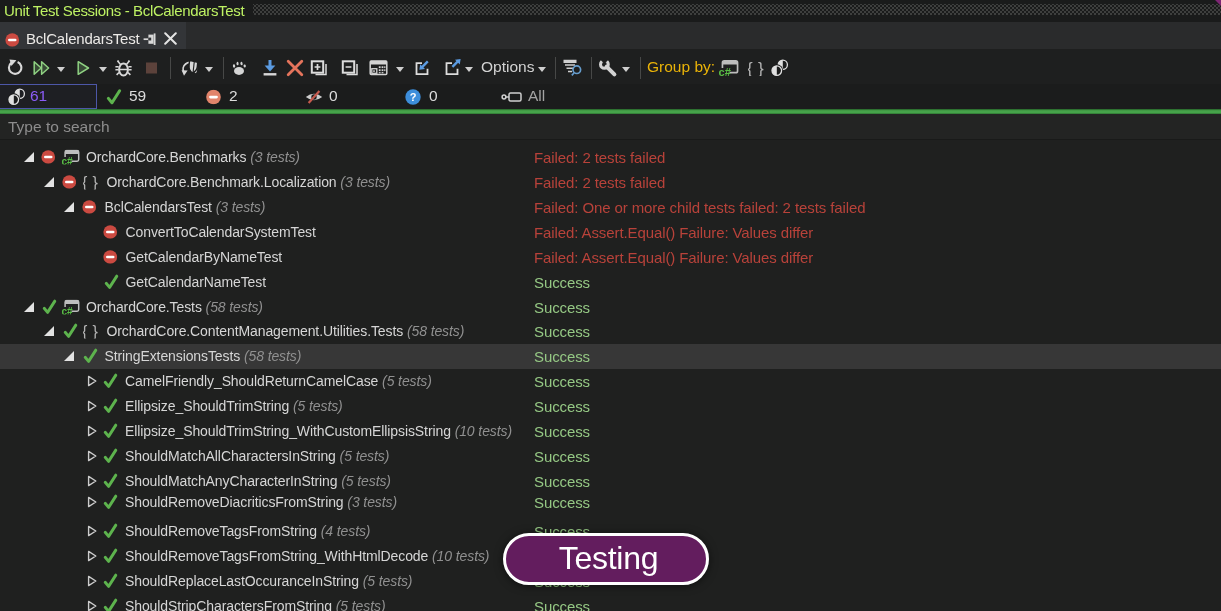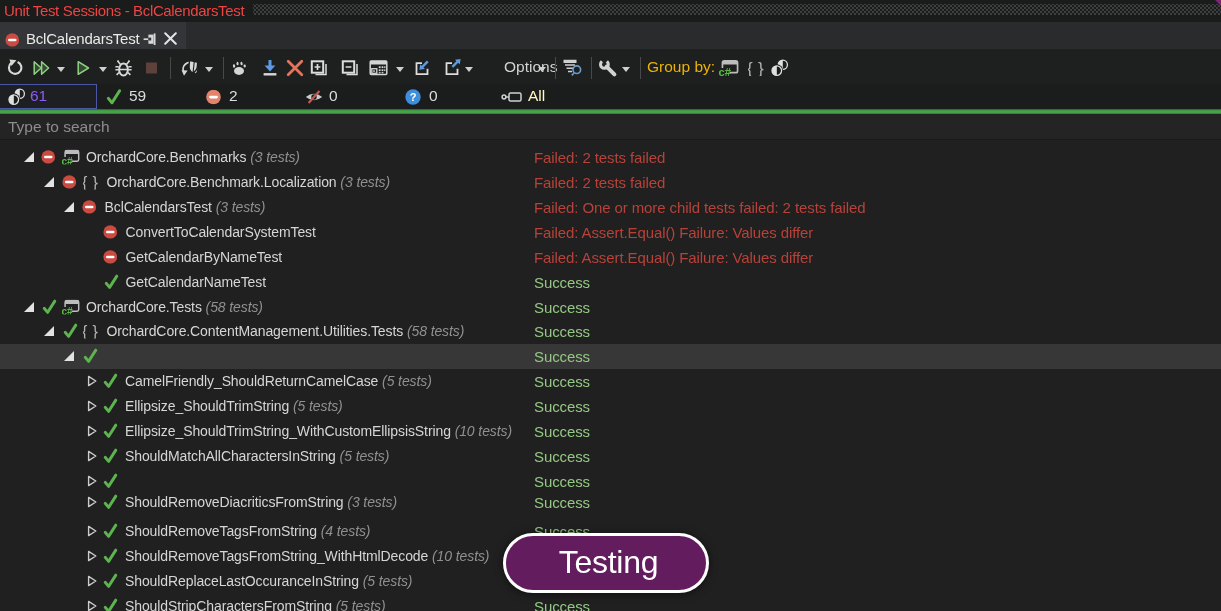--- a/index.html
+++ b/index.html
@@ -52,21 +52,21 @@
         <circle cx="12.8" cy="5.8" r="4.6" fill="none" stroke="#e0e0e0" stroke-width="1.3"></circle>
         <path d="M12.8 1.2 a4.6 4.6 0 0 0 0 9.2 z" fill="#e0e0e0"></path>
         <circle cx="6.8" cy="11.6" r="6.3" fill="#1b1c1c"></circle>
         <circle cx="6.8" cy="11.6" r="4.8" fill="none" stroke="#e0e0e0" stroke-width="1.3"></circle>
         <path d="M6.8 6.8 a4.8 4.8 0 0 0 0 9.6 z" fill="#e0e0e0"></path>
       </symbol>
 </defs>
   </svg>
 
 <div class="abs" style="left:0;top:0;width:1221px;height:22px;background:#1a1b1b"></div>
-<div class="abs" style="left:4px;top:0;height:22px;line-height:21px;font-size:15px;color:#ef4444;letter-spacing:-0.35px">Unit Test Sessions - BclCalendarsTest</div>
+<div class="abs" style="left:4px;top:0;height:22px;line-height:21px;font-size:15px;color:#bef264;letter-spacing:-0.35px">Unit Test Sessions - BclCalendarsTest</div>
 <div class="abs" style="left:253px;top:4px;right:0;height:11px;background-image:radial-gradient(circle,#3e3f3e 0.8px,transparent 1px),radial-gradient(circle,#3e3f3e 0.8px,transparent 1px);background-size:4px 4px;background-position:0 0,2px 2px"></div>
 <div class="abs" style="right:0;top:0;width:7px;height:6px;background:#7e2674;clip-path:polygon(15% 0,100% 0,100% 100%)"></div>
 <div class="abs" style="left:0;top:22px;width:1221px;height:27px;background:#2a2b2c"></div>
 <div class="abs" style="left:0;top:22px;width:186px;height:27px;background:#333538"></div>
 <div class="abs" style="left:0;top:26px;width:186px;height:27px">
     <svg class="icn" style="left:5px" width="14.5" height="14.5">
       <use href="#fail"></use>
     </svg>
   </div>
 <div class="abs" style="left:26px;top:26px;height:25px;line-height:25px;font-size:15px;letter-spacing:-0.2px;color:#eceae7">BclCalendarsTest</div>
@@ -168,21 +168,21 @@
 <path d="M9 4.2 h-5.5 v11 h11 v-5.5" fill="none" stroke="#dcdcdc" stroke-width="1.8"></path>
 <path d="M14.8 2.4 L8.6 8.6" stroke="#5b9be2" stroke-width="2.4"></path>
 <polygon points="6.4,10.8 7.2,5.2 12,10" fill="#5b9be2"></polygon>
     </svg>
 <svg class="icn" style="left:443px" width="19" height="18" viewBox="0 0 19 18">
 <path d="M9 4.2 h-5.5 v11 h11 v-5.5" fill="none" stroke="#dcdcdc" stroke-width="1.8"></path>
 <path d="M9.4 7.8 L15.6 1.6" stroke="#5b9be2" stroke-width="2.4"></path>
 <polygon points="17.6,0 16.8,5.6 12,0.8" fill="#5b9be2"></polygon>
     </svg>
 <div class="caret" style="left:465px;top:16px"></div>
-<div class="abs" style="left:504px;top:0;height:35px;line-height:31px;font-size:15.5px;color:#d2d2d2">Options</div>
+<div class="abs" style="left:481px;top:0;height:35px;line-height:31px;font-size:15.5px;color:#d2d2d2">Options</div>
 <div class="caret" style="left:538px;top:16px"></div>
 <div class="sep" style="left:555px;top:6.5px"></div>
 <svg class="icn" style="left:562px" width="22" height="19" viewBox="0 0 22 19">
 <path d="M1.5 2.8 h13" stroke="#cfcfcf" stroke-width="3.2"></path>
 <path d="M3 6.5 h10" stroke="#cfcfcf" stroke-width="1.6"></path>
 <path d="M4.5 9.8 h7" stroke="#cfcfcf" stroke-width="1.6"></path>
 <path d="M6 13 h4" stroke="#cfcfcf" stroke-width="1.6"></path>
 <circle cx="14.8" cy="11.2" r="3.8" fill="none" stroke="#659ccc" stroke-width="1.7"></circle>
 <path d="M12 14.5 L9.8 16.8" stroke="#659ccc" stroke-width="1.7"></path>
     </svg>
@@ -231,21 +231,21 @@
 <text x="8" y="12" font-size="11" font-weight="bold" fill="#fff" text-anchor="middle" font-family="Liberation Sans">?</text>
     </svg>
 <div class="abs" style="left:429px;top:0;height:25px;line-height:24px;font-size:15.5px;color:#dcdcdc">0</div>
 <svg class="icn" style="left:501px" width="22" height="13" viewBox="0 0 22 13">
 <g stroke="#cfcfcf" stroke-width="1.5" fill="none">
 <circle cx="3" cy="6.5" r="1.9"></circle>
 <path d="M5 6.5 h3"></path>
 <rect x="8" y="2.5" width="12" height="8" rx="1.5"></rect>
 </g>
     </svg>
-<div class="abs" style="left:528px;top:0;height:25px;line-height:24px;font-size:15.5px;color:#fef9c3">All</div>
+<div class="abs" style="left:528px;top:0;height:25px;line-height:24px;font-size:15.5px;color:#a3a3a3">All</div>
 </div>
 <div class="abs" style="left:0;top:109px;width:1221px;height:4.5px;background:linear-gradient(to bottom,#235c26,#46a34a 35%,#46a34a 75%,#2c6e2f)"></div>
 <div class="abs" style="left:0;top:113.5px;width:1221px;height:26.5px;background:#232423;border-bottom:1px solid #191a19"></div>
 <div class="abs" style="left:8px;top:113.5px;height:26px;line-height:25px;font-size:15.5px;color:#8d8d8d">Type to search</div>
 <div class="row" style="top:144.4px">
     <svg class="icn" style="left:22.5px" width="12" height="12">
       <use href="#triexp"></use>
     </svg>
     <svg class="icn" style="left:41px" width="14.5" height="14.5">
       <use href="#fail"></use>
@@ -327,20 +327,21 @@
     <div class="st pass">Success</div>
   </div>
 <div class="row" style="top:343.8px">
     <div class="abs" style="left:0;top:0;width:1221px;height:25px;background:#373737"></div>
     <svg class="icn" style="left:63px" width="12" height="12">
       <use href="#triexp"></use>
     </svg>
     <svg class="icn" style="left:82px" width="17" height="17">
       <use href="#pass"></use>
     </svg>
+    <div class="rt" style="left:104.5px">StringExtensionsTests <span class="dim">(58 tests)</span></div>
     <div class="st pass">Success</div>
   </div>
 <div class="row" style="top:368.8px">
     <svg class="icn" style="left:85.5px" width="12" height="12">
       <use href="#tricol"></use>
     </svg>
     <svg class="icn" style="left:102px" width="17" height="17">
       <use href="#pass"></use>
     </svg>
     <div class="rt" style="left:125px">CamelFriendly_ShouldReturnCamelCase <span class="dim">(5 tests)</span></div>
@@ -376,20 +377,21 @@
     <div class="rt" style="left:125px">ShouldMatchAllCharactersInString <span class="dim">(5 tests)</span></div>
     <div class="st pass">Success</div>
   </div>
 <div class="row" style="top:468.5px">
     <svg class="icn" style="left:85.5px" width="12" height="12">
       <use href="#tricol"></use>
     </svg>
     <svg class="icn" style="left:102px" width="17" height="17">
       <use href="#pass"></use>
     </svg>
+    <div class="rt" style="left:125px">ShouldMatchAnyCharacterInString <span class="dim">(5 tests)</span></div>
     <div class="st pass">Success</div>
   </div>
 <div class="row" style="top:489px">
     <svg class="icn" style="left:85.5px" width="12" height="12">
       <use href="#tricol"></use>
     </svg>
     <svg class="icn" style="left:102px" width="17" height="17">
       <use href="#pass"></use>
     </svg>
     <div class="rt" style="left:125px">ShouldRemoveDiacriticsFromString <span class="dim">(3 tests)</span></div>
@@ -428,17 +430,17 @@
 <div class="row" style="top:593.1px">
     <svg class="icn" style="left:85.5px" width="12" height="12">
       <use href="#tricol"></use>
     </svg>
     <svg class="icn" style="left:102px" width="17" height="17">
       <use href="#pass"></use>
     </svg>
     <div class="rt" style="left:125px">ShouldStripCharactersFromString <span class="dim">(5 tests)</span></div>
     <div class="st pass">Success</div>
   </div>
-<div class="abs" style="left:503px;top:533px;width:206px;height:60px;
+<div class="abs" style="left:503px;top:533px;width:206px;height:52px;
  background:#631d5e;border:3.5px solid #ffffff;border-radius:31px;
  box-shadow:0 1px 8px rgba(0,0,0,0.55);z-index:50;
  display:flex;align-items:center;justify-content:center">
 <span style="font-size:32px;color:#ffffff;letter-spacing:-0.3px;margin-top:-2px;margin-left:5px">Testing</span>
   </div>
 </body></html>

